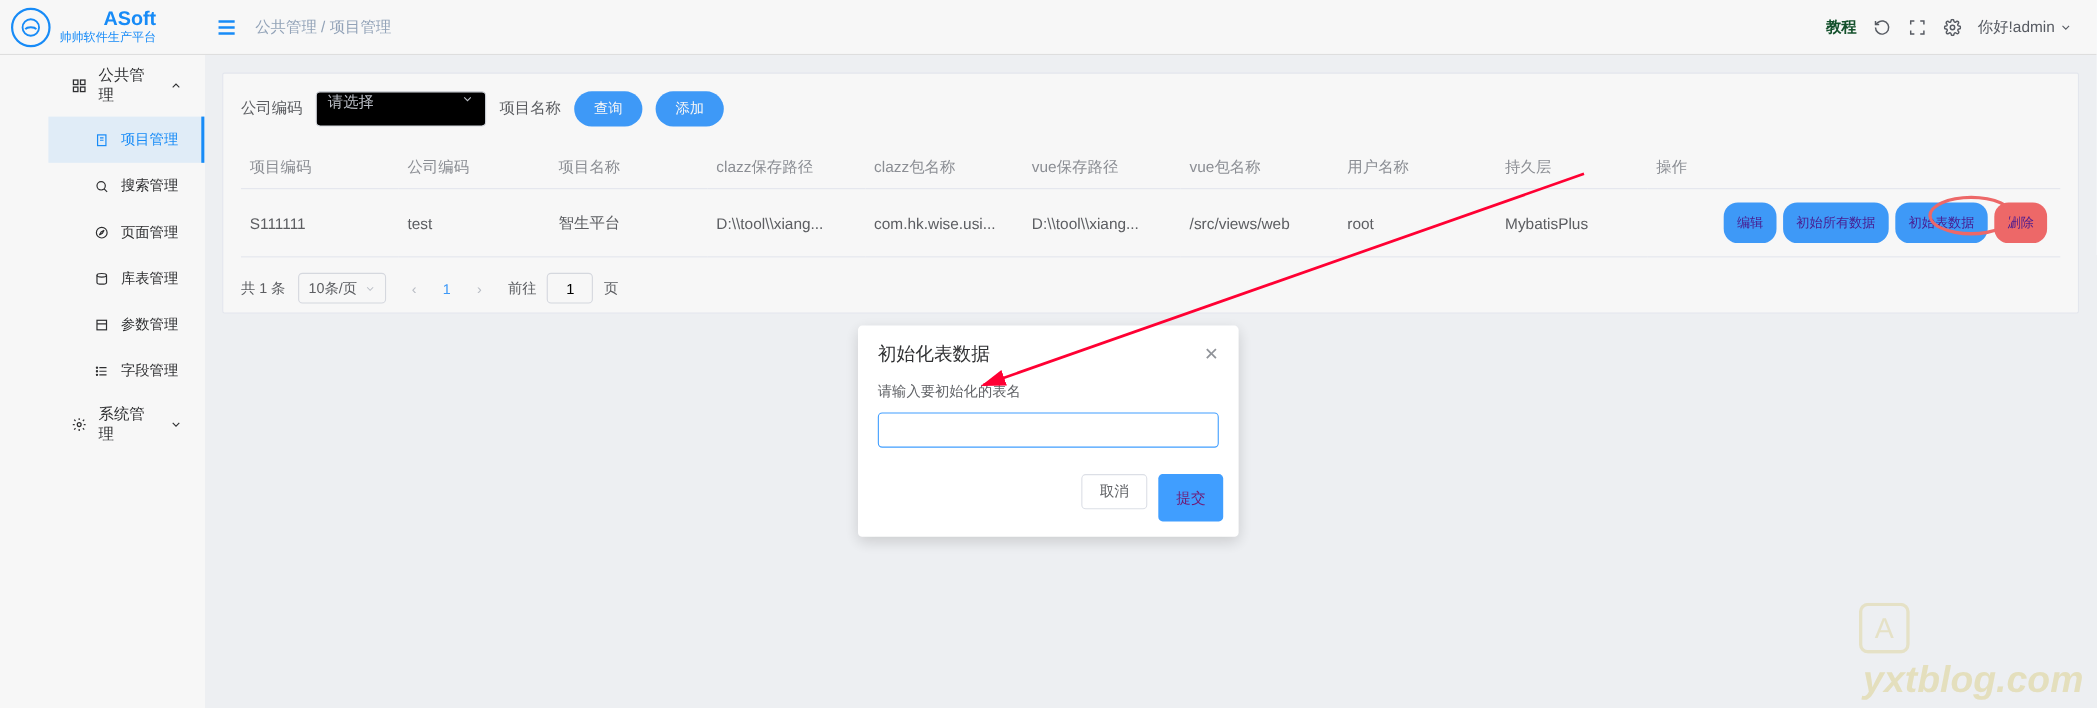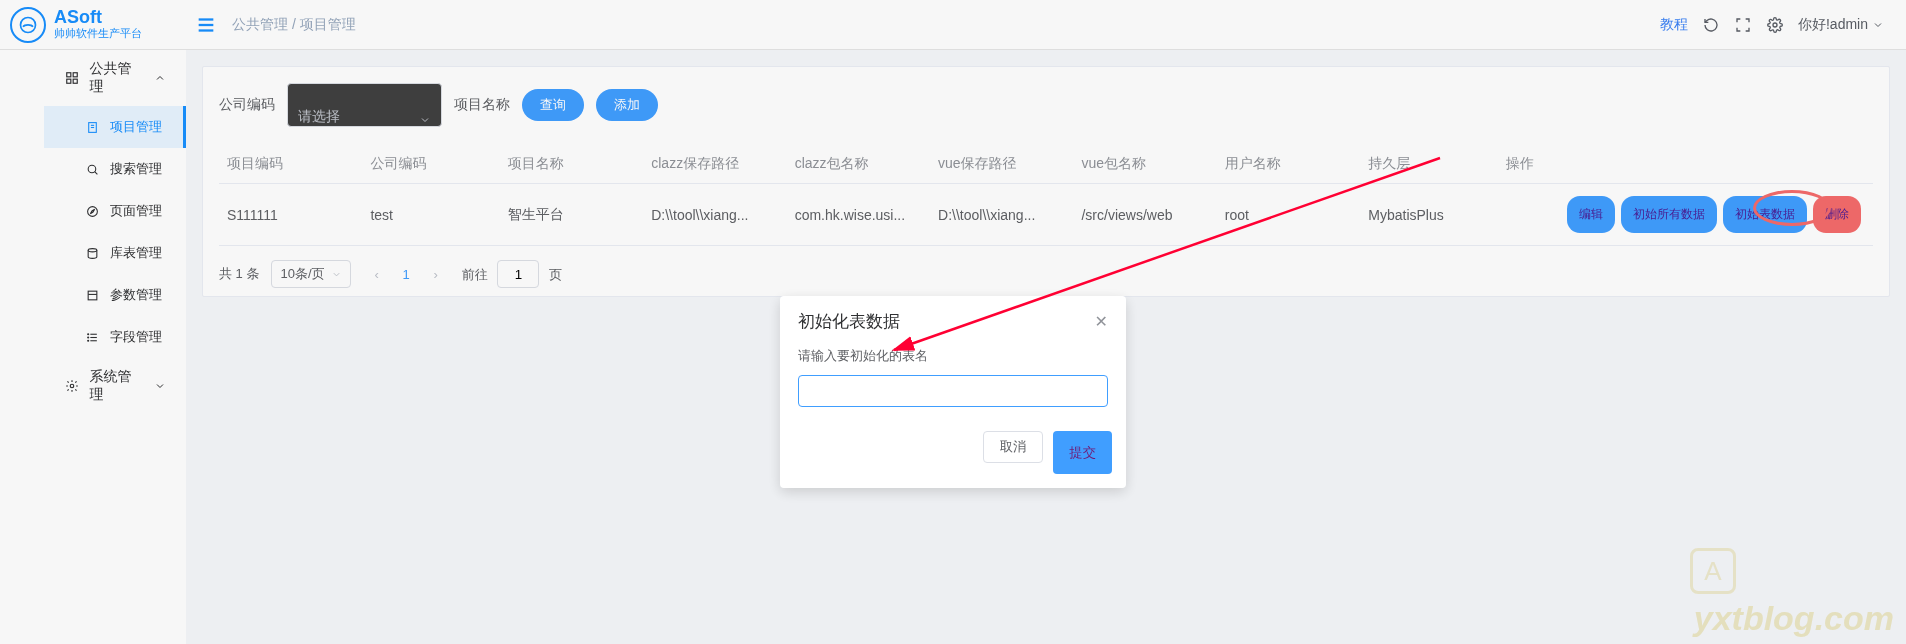--- a/index.html
+++ b/index.html
@@ -2,44 +2,44 @@
 <html><head>
   <meta charset="utf-8">
   <style>
     * { margin:0; padding:0; box-sizing:border-box; }
     body { font-family:"Helvetica Neue",Arial,"Microsoft YaHei",sans-serif; font-size:14px; color:#606266; background:#f5f7fa; width:1906px; height:644px; overflow:hidden; position:relative; }
     
     
     .header { position:fixed; top:0; left:0; right:0; height:50px; background:#fff; display:flex; align-items:center; z-index:10; border-bottom:1px solid #e6e6e6; }
     .logo { width:186px; display:flex; align-items:center; padding-left:10px; gap:8px; }
     .logo-badge { width:36px; height:36px; border-radius:50%; border:2px solid #1890ff; display:flex; align-items:center; justify-content:center; color:#1890ff; font-size:10px; }
-    .logo-text { display:flex; flex-direction:column; }
+    .logo-text { display:flex; flex-direction:column;align-items:flex-end; }
     .logo-title { color:#1890ff; font-weight:bold; font-size:18px; line-height:1; }
     .logo-sub { color:#1890ff; font-size:11px; }
     .collapse-btn { width:40px; height:40px; display:flex; align-items:center; justify-content:center; color:#1890ff; cursor:pointer; font-size:20px; }
     .breadcrumb { margin-left:6px; color:#97a8be; font-size:14px; }
     .header-right { margin-left:auto; display:flex; align-items:center; gap:14px; padding-right:22px; }
-    .link-tutorial { color:#3b82f6; font-weight:normal; cursor:pointer; }
+    .link-tutorial { color:#14532d; font-weight:bold; cursor:pointer; }
     .icon-btn { width:18px; height:18px; color:#5a5e66; cursor:pointer; display:flex; align-items:center; justify-content:center; }
     .user { display:flex; align-items:center; gap:4px; cursor:pointer; color:#5a5e66; }
     
     
     .sidebar { position:fixed; top:50px; left:0; bottom:0; width:186px; background:#fff; z-index:9; overflow:auto;padding-left:44px; }
     .menu-group-title { height:56px; display:flex; align-items:center; padding:0 20px; gap:10px; color:#303133; cursor:pointer; }
     .menu-group-title .arrow { margin-left:auto; }
     .menu-item { height:42px; display:flex; align-items:center; padding-left:40px; gap:10px; color:#303133; cursor:pointer; font-size:13px; }
     .menu-item.active { background:#e8f4ff; color:#1890ff; border-right:3px solid #1890ff; }
     .menu-icon { width:16px; height:16px; display:inline-flex; align-items:center; justify-content:center; }
     
     
     .main { position:absolute; top:50px; left:186px; right:0; bottom:0; padding:16px; }
     .panel { background:#fff; border:1px solid #ebeef5; border-radius:2px; padding:16px 16px 8px; }
     .filter-row { display:flex; align-items:center; gap:12px; margin-bottom:18px; }
     .filter-label { color:#606266; font-size:14px; }
-    .select, .input { height:44px; border:1px solid #dcdfe6; border-radius:4px; padding:0 10px; background:#404040; color:#606266; display:flex; align-items:flex-end; }
+    .select, .input { height:32px; border:1px solid #dcdfe6; border-radius:4px; padding:0 10px; background:#000000; color:#606266; display:flex; align-items:flex-start; }
     .select { width:155px; justify-content:space-between; cursor:pointer; }
     .select span { color:#c0c4cc; }
     .input { width:165px; }
     .input input { width:100%; border:none; outline:none; font-size:14px; color:#606266; }
     .input input::placeholder { color:#c0c4cc; }
     .btn { height:32px; padding:0 18px; border-radius:16px; display:inline-flex; align-items:center; justify-content:center; cursor:pointer; font-size:13px; border:none; }
     .btn-primary { background:#409eff; color:#fff; }
     
     .table { width:100%; border-collapse:collapse; }
     .table th { background:#fff; font-weight:500; color:#909399; text-align:left; padding:10px 8px; border-bottom:1px solid #ebeef5; font-size:14px; }

